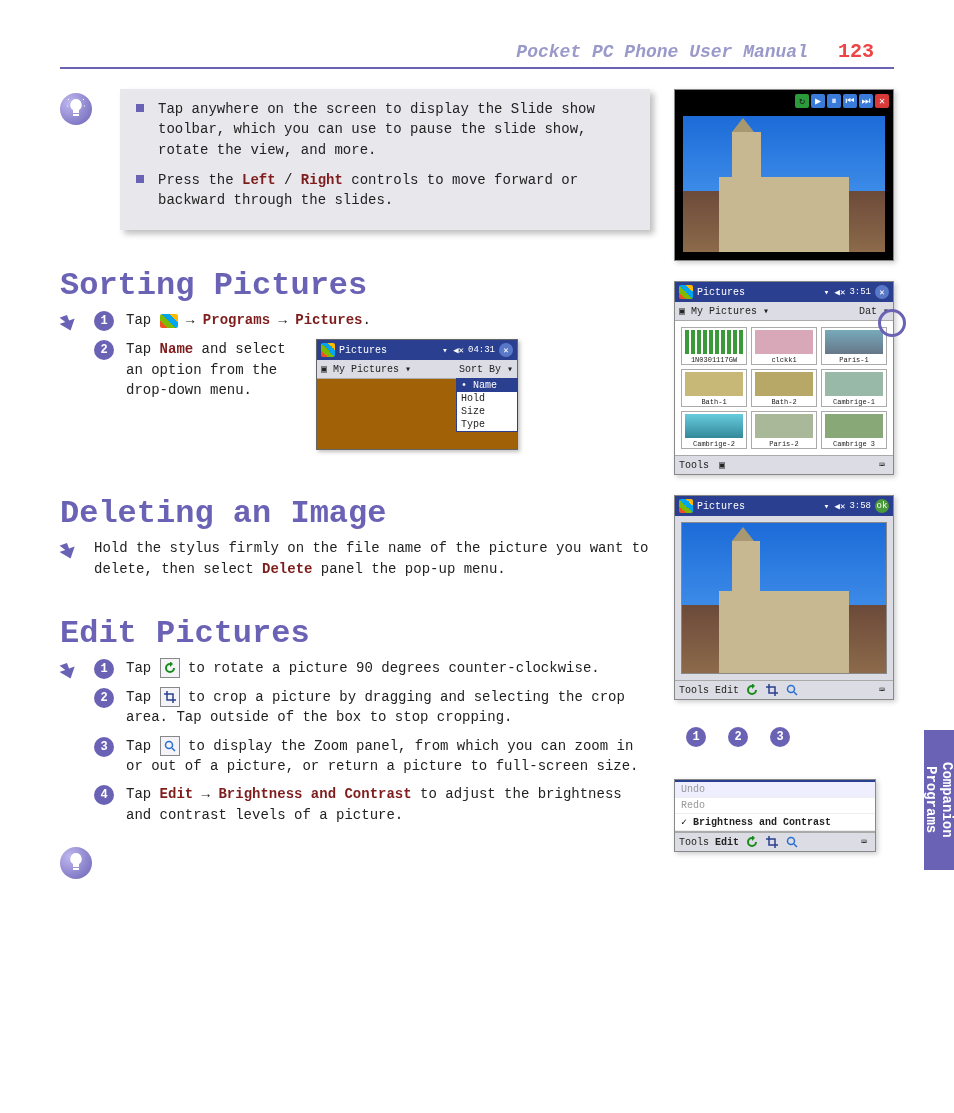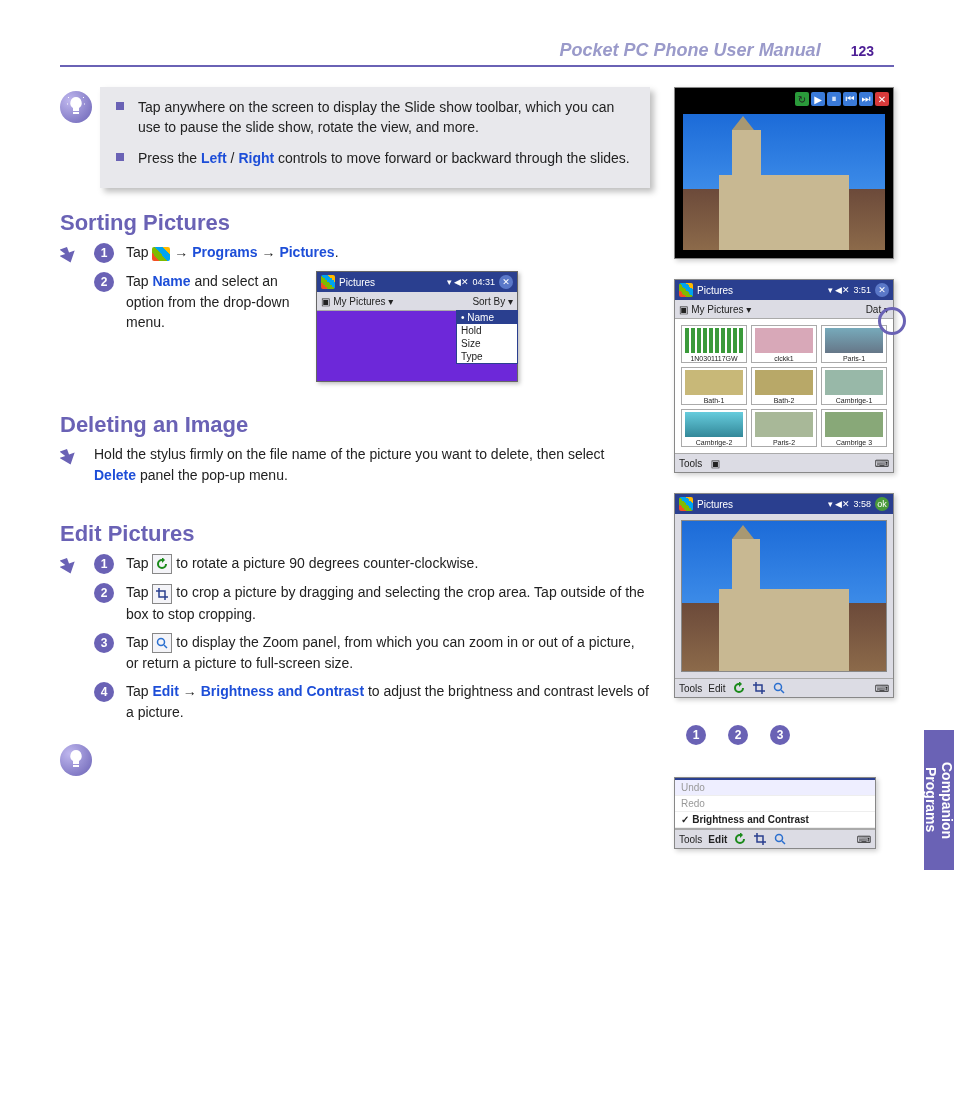--- a/index.html
+++ b/index.html
@@ -8,38 +8,39 @@
     font-size: 14px;
     color: #222;
     background: #fff;
   }
   .page {
     width: 954px;
     height: 1113px;
     position: relative;
     box-sizing: border-box;
     padding: 40px 60px 40px 60px;
+    font-family: Liberation Mono, monospace;
   }
   .header-row {
     display: flex;
     justify-content: flex-end;
     align-items: baseline;
     gap: 30px;
     padding-right: 20px;
   }
   .header-title {
     color: #9a9aca;
     font-weight: bold;
     font-size: 18px;
     font-style: italic;
   }
   .page-number {
-    color: #4c1d95;
+    color: #ef4444;
     font-weight: bold;
-    font-size: 14px;
+    font-size: 20px;
   }
   hr.top-rule {
     border: none;
     border-top: 2px solid #6a62b5;
     margin: 4px 0 20px 0;
   }
   .columns {
     display: flex;
     gap: 24px;
   }
@@ -49,21 +50,21 @@
   }
   .col-right {
     flex: 0 0 220px;
     display: flex;
     flex-direction: column;
     gap: 20px;
   }
   .tip-row {
     display: flex;
     align-items: flex-start;
-    gap: 8px;
+    gap: 28px;
   }
   .tip-icon {
     width: 32px; height: 32px;
     border-radius: 50%;
     background: radial-gradient(circle at 30% 30%, #bfb7ee, #6a62b5);
     position: relative;
     flex: 0 0 32px;
     margin-top: 4px;
   }
   .tip-icon svg { position: absolute; left: 7px; top: 5px; }
@@ -89,27 +90,27 @@
     margin-bottom: 10px;
     line-height: 1.45;
   }
   ul.square > li::before {
     content: "";
     position: absolute;
     left: 2px; top: 5px;
     width: 8px; height: 8px;
     background: #6a62b5;
   }
-  .kw { color: #1d4ed8; font-weight: bold; }
+  .kw { color: #7f1d1d; font-weight: bold; }
 
   h2.sect {
     color: #6a62b5;
-    font-size: 22px;
+    font-size: 32px;
     font-weight: bold;
-    margin: 22px 0 6px 0;
+    margin: 37px 0 6px 0;
   }
 
   .step-row {
     display: flex;
     gap: 12px;
     align-items: flex-start;
     margin: 0 0 8px 48px;
   }
   .step-num {
     width: 20px; height: 20px;
@@ -293,21 +294,21 @@
                 <span class="spacer"></span>
                 <span class="ind">▾ ◀✕</span>
                 <span class="ind">04:31</span>
                 <span class="close-circle">✕</span>
               </div>
               <div class="subbar">
                 <span>▣ <span>My Pictures</span> ▾</span>
                 <span class="spacer" style="flex:1"></span>
                 <span><span>Sort By</span> ▾</span>
               </div>
-              <div style="position:relative;height:70px;background:#6d28d9;">
+              <div style="position:relative;height:70px;background:#a16207;">
                 <div class="menu" style="position:absolute;right:0;top:0;border:1px solid #2a3f8f;background:#fff;width:60px;">
                   <div style="background:#2a3f8f;color:#fff;padding:1px 4px;">• <span>Name</span></div>
                   <div style="padding:1px 4px;">Hold</div>
                   <div style="padding:1px 4px;">Size</div>
                   <div style="padding:1px 4px;">Type</div>
                 </div>
               </div>
             </div>
           </div>
         </div>

